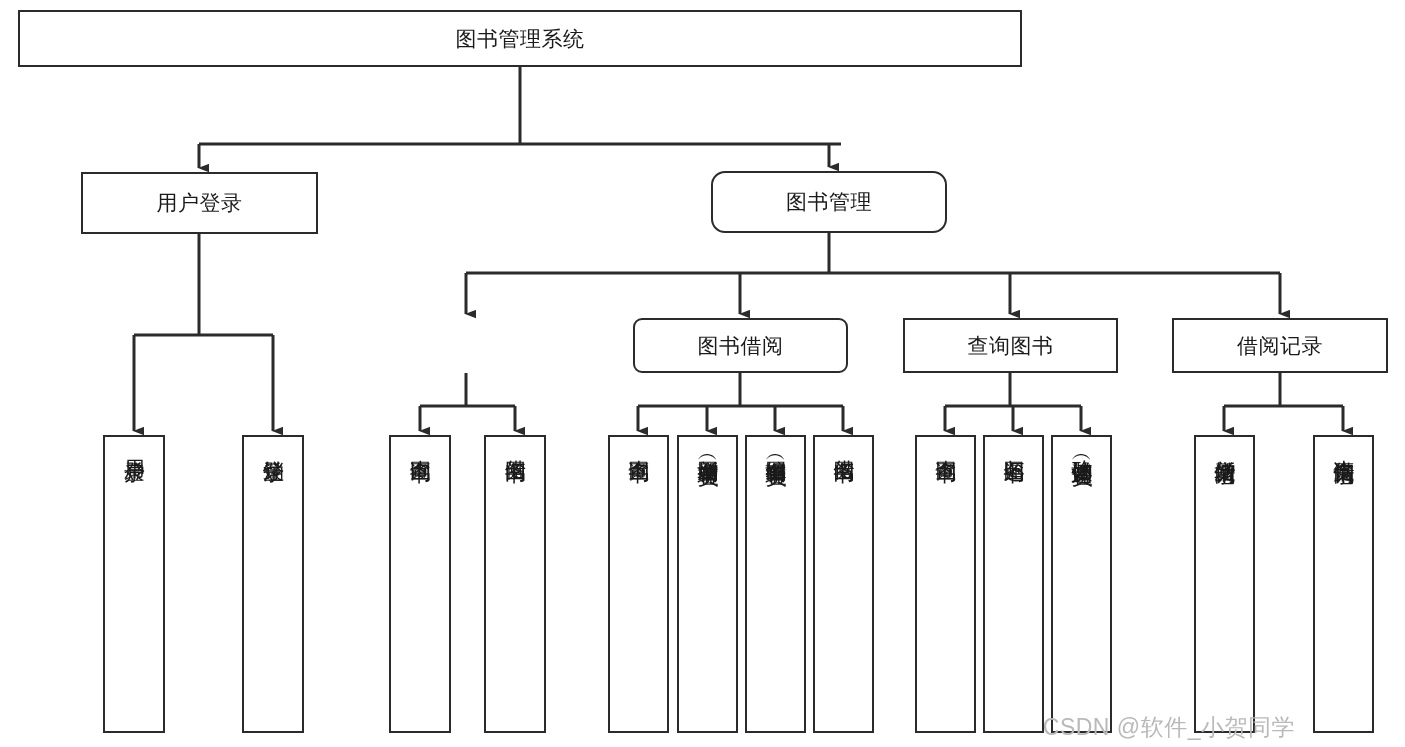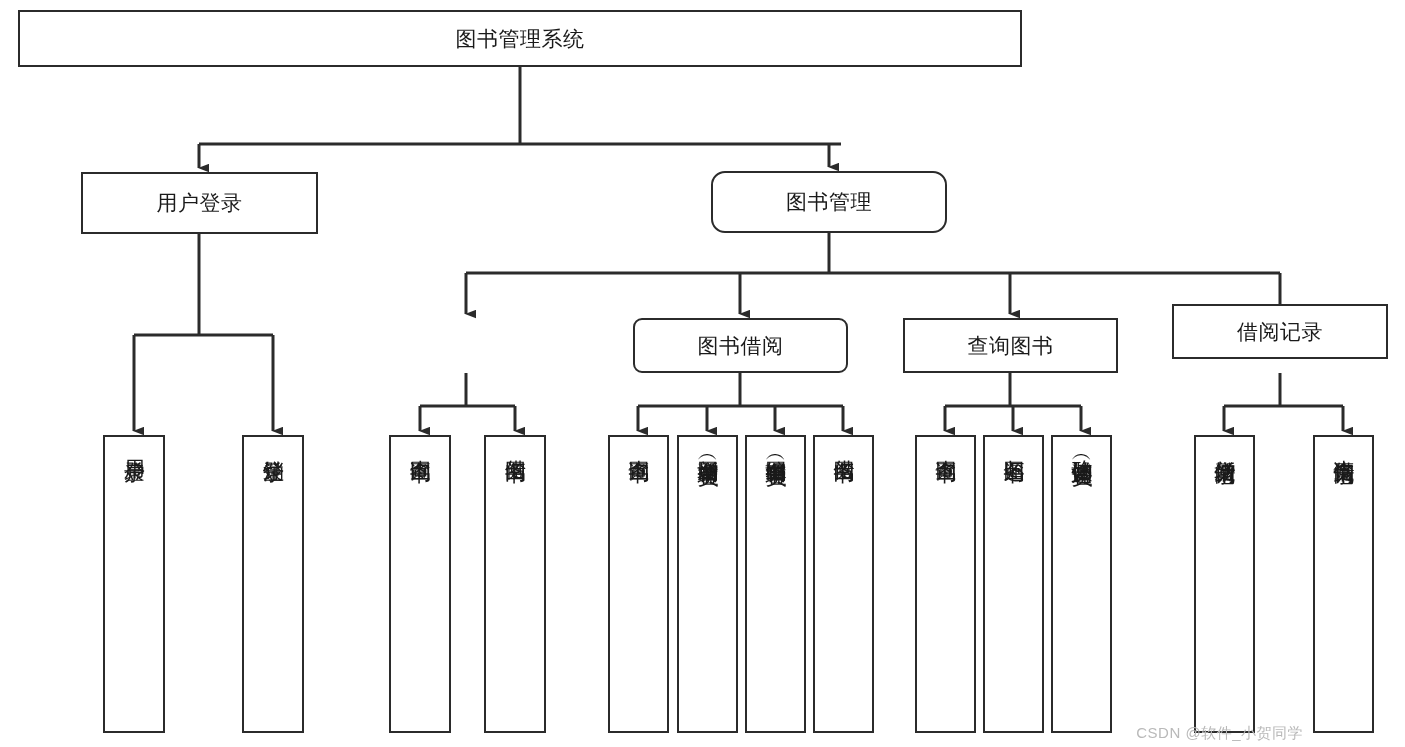--- a/index.html
+++ b/index.html
@@ -12,21 +12,20 @@
     height: 747px;
     position: relative;
     font-family: "Liberation Sans", "DejaVu Sans", sans-serif;
     overflow: hidden;
   }
   #diagram-root {
     position: absolute;
     left: 0; top: 0;
     width: 1303px;
     height: 747px;
-    padding-left: 8px;
   }
   .node-box {
     position: absolute;
     box-sizing: border-box;
     background: #ffffff;
     border: 2px solid #2b2b2b;
     display: flex;
     align-items: center;
     justify-content: center;
   }
@@ -55,21 +54,21 @@
     position: absolute;
     left: 0; top: 0;
     width: 1405px;
     height: 747px;
     pointer-events: none;
   }
   .watermark {
     position: absolute;
     right: 8px;
     bottom: 4px;
-    font-size: 15px;
+    font-size: 23px;
     color: #b9b9b9;
     white-space: nowrap;
     letter-spacing: 0.5px;
   }
 </style>
 </head>
 <body>
 
 <div id="diagram-root">
 
@@ -133,21 +132,21 @@
   <div class="node-box" style="left:711px; top:171px; width:236px; height:62px;border-radius:14px;">
     <span class="node-label-h">图书管理</span>
   </div>
 
   <div class="node-box" style="left:633px; top:318px; width:215px; height:55px;border-radius:9px;">
     <span class="node-label-h">图书借阅</span>
   </div>
   <div class="node-box" style="left:903px; top:318px; width:215px; height:55px;">
     <span class="node-label-h">查询图书</span>
   </div>
-  <div class="node-box" style="left:1172px; top:304px; width:216px; height:55px;">
+  <div class="node-box" style="left:1172px; top:318px; width:216px; height:55px;">
     <span class="node-label-h">借阅记录</span>
   </div>
 
   <div class="node-box leaf" style="left:103px; top:435px; width:62px; height:298px;">
     <span class="node-label-v">用户登录</span>
   </div>
   <div class="node-box leaf" style="left:242px; top:435px; width:62px; height:298px;">
     <span class="node-label-v">注销登录</span>
   </div>
   <div class="node-box leaf" style="left:389px; top:435px; width:62px; height:298px;">

